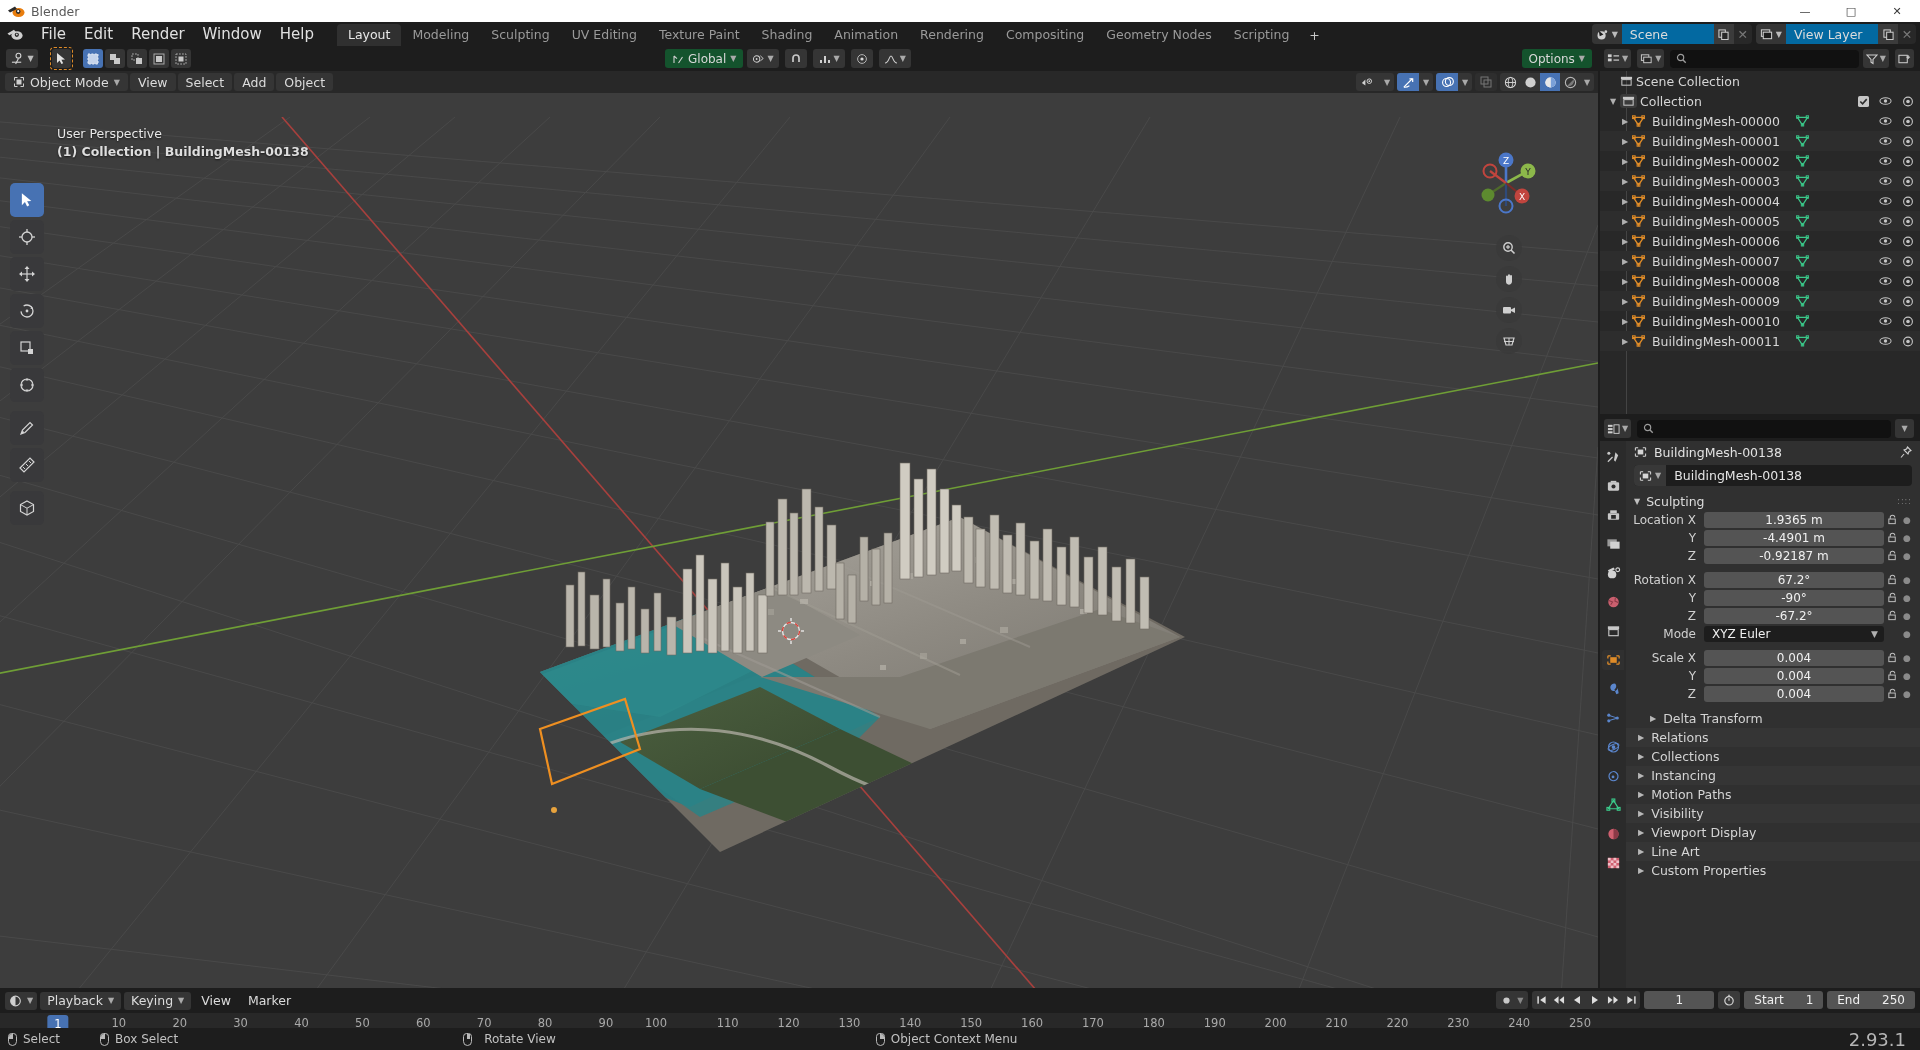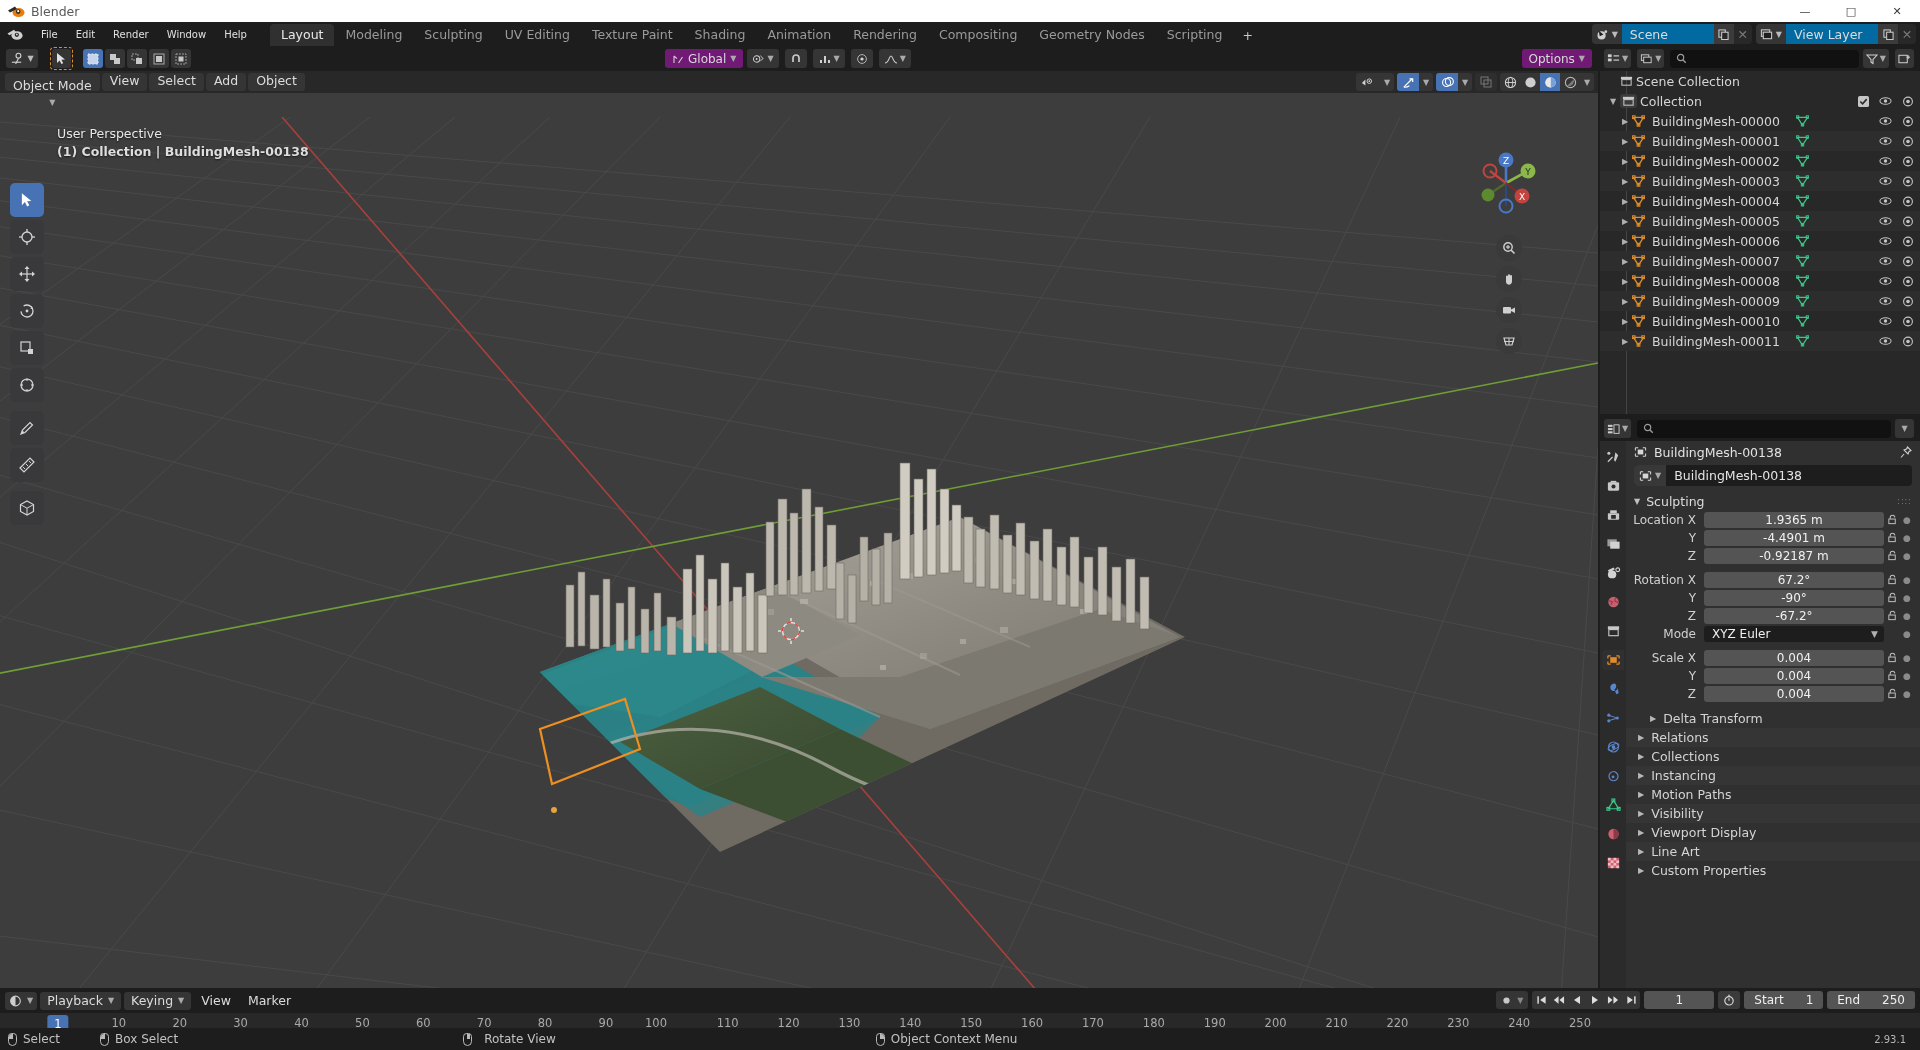--- a/index.html
+++ b/index.html
@@ -12,21 +12,21 @@
   .winbar .wtitle { color:#5a5a5a; font-size:12.5px; }
   .winctl { position:absolute; right:0; top:0; height:22px; display:flex; }
   .winctl div { width:46px; height:22px; display:flex; align-items:center; justify-content:center; color:#3a3a3a; font-size:11px; }
 
   
   .app { width:1920px; height:1028px; background:#1d1d1d; position:relative; }
 
   
   .topbar { height:24px; background:#1d1d1d; display:flex; align-items:center; padding-left:6px; position:relative; }
   .blender-icon { width:18px; height:18px; margin-right:8px; position:relative; flex:0 0 auto;}
-  .menu-item { padding:2px 9px; color:#e0e0e0; font-size:10px; border-radius:3px; }
+  .menu-item { padding:2px 9px; color:#e0e0e0; font-size:15px; border-radius:3px; }
   .wstabs { display:flex; align-items:flex-end; margin-left:14px; height:24px; }
   .wstab { padding:4px 11px 5px 11px; font-size:12.5px; color:#9a9a9a; border-radius:4px 4px 0 0; height:22px;
            display:flex; align-items:center; }
   .wstab.active { background:#303030; color:#e8e8e8; }
   .wstab.plus { color:#c8c8c8; padding:4px 9px; }
   .topright { position:absolute; right:4px; top:2px; display:flex; align-items:center; gap:4px; }
   .idblock { display:flex; align-items:center; height:20px; background:#282828; border-radius:4px; overflow:hidden; }
   .idblock .ibtn { background:#353535; height:20px; display:flex; align-items:center; padding:0 4px; gap:3px; }
   .idblock .iname { background:#0369a1; padding:0 10px 0 8px; height:20px; display:flex; align-items:center;
                     font-size:12.5px; color:#dcdcdc; min-width:92px; }
@@ -39,26 +39,26 @@
   
   .viewport { position:absolute; left:0; top:0; width:1598px; height:942px; background:#3d3d3d; overflow:hidden; }
   .vp-toolbar { height:25px; background:#1d1d1d; display:flex; align-items:center; padding:0 6px; position:relative; z-index:6;}
   .tb-grp { display:flex; align-items:center; }
   .tb-btn { height:19px; min-width:19px; background:#353535; border-radius:3px; display:flex; align-items:center;
             justify-content:center; padding:0 4px; margin-right:2px; }
   .tb-btn.sel { background:#4772b3; }
   .tb-sep { width:10px; }
   .orange-out { border:1px dashed #e08c28; border-radius:4px; padding:1px; display:flex; }
   .vp-toolbar .right { position:absolute; right:6px; top:3px; display:flex; align-items:center; gap:3px; }
-  .optbtn { height:19px; background:#701a75; border-radius:3px; padding:0 7px; display:flex; align-items:center;
+  .optbtn { height:19px; background:#14532d; border-radius:3px; padding:0 7px; display:flex; align-items:center;
             font-size:12px; color:#d8d8d8; gap:4px;}
 
   .vp-header2 { height:22px; background:#282828; display:flex; align-items:center; padding:0 5px; gap:2px; position:relative; z-index:6;}
   .hdrbtn { height:18px; border-radius:3px; padding:0 8px; display:flex; align-items:center; font-size:12.5px;
-            color:#dcdcdc; background:#353535; gap:5px;flex-direction:column; }
+            color:#dcdcdc; background:#353535; gap:5px; }
   .hdr-right { position:absolute; right:4px; top:2px; display:flex; align-items:center; gap:3px; }
   .seg { display:flex; background:#353535; border-radius:3px; overflow:hidden; height:18px; align-items:center; }
   .seg > div { width:20px; height:18px; display:flex; align-items:center; justify-content:center; }
   .seg > div.on { background:#4772b3; }
   .seg > div.dim { background:#2e2e2e; }
 
   .vp-canvas { position:absolute; left:0; top:47px; width:1598px; height:895px; background:#3d3d3d; overflow:hidden;margin-top:24px; }
 
   .vp-overlay-text { position:absolute; left:57px; top:8px; font-size:12.5px; color:#e8e8e8; line-height:18px;
                      text-shadow:0 1px 2px rgba(0,0,0,.65); pointer-events:none; }
@@ -144,21 +144,21 @@
   
   .status { position:absolute; left:0; top:1028px; width:1920px; height:22px; background:#1d1d1d;
             display:flex; align-items:center; padding-left:8px; gap:0; }
   .st-item { display:flex; align-items:center; gap:6px; font-size:12px; color:#c2c2c2; }
   .mouse-ic { width:9px; height:13px; border:1.2px solid #b9b9b9; border-radius:4px 4px 5px 5px; position:relative; }
   .mouse-ic.l::before { content:''; position:absolute; left:0; top:0; width:3.5px; height:5px;
       background:#b9b9b9; border-radius:3px 0 0 0; }
   .mouse-ic.m::before { content:''; position:absolute; left:3px; top:0; width:2.5px; height:5px; background:#b9b9b9; }
   .mouse-ic.r::before { content:''; position:absolute; right:0; top:0; width:3.5px; height:5px;
       background:#b9b9b9; border-radius:0 3px 0 0; }
-  .st-ver { position:absolute; right:14px; font-size:10px; color:#b5b5b5;text-align:center; }
+  .st-ver { position:absolute; right:14px; font-size:18px; color:#b5b5b5;text-align:center; }
 
   
   svg { display:block; }
   .tri-r::before { content:'\25B6'; }
   .tri-d::before { content:'\25BC'; }
 
   
   #scene-svg { position:absolute; left:0; top:0; }
 </style>
 </head>

